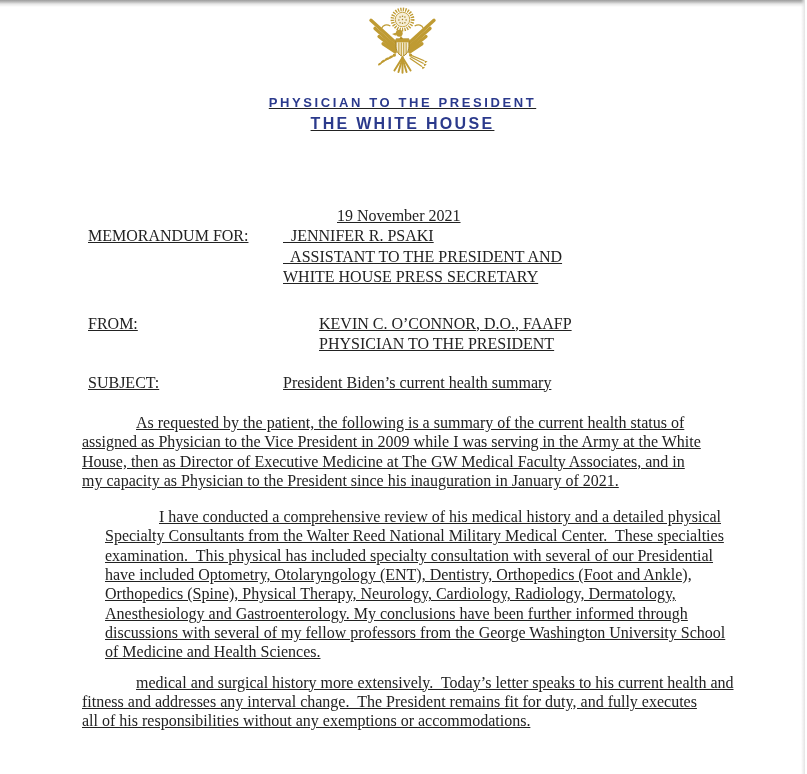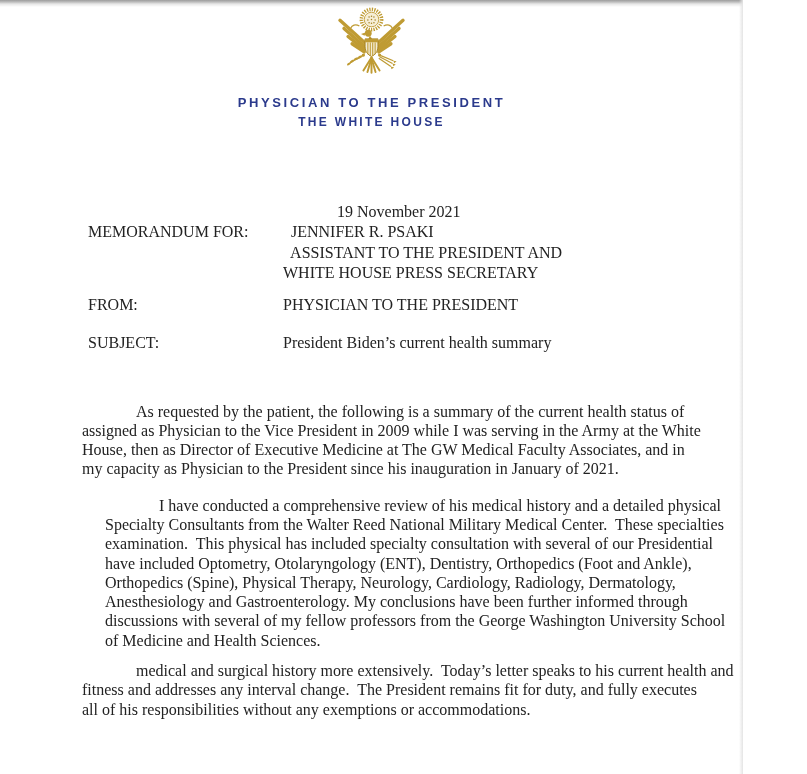--- a/index.html
+++ b/index.html
@@ -3,21 +3,21 @@
 <meta charset="utf-8">
 <style>
   html,body { margin:0; padding:0; }
   body {
     width:807px; height:774px; overflow:hidden;
     background:#ffffff;
     font-family:"Liberation Serif", serif;
     color:#222222;
     position:relative;
   }
-  .page { position:relative; width:743px; height:774px; }
+  .page { position:relative; width:805px; height:774px;text-decoration:underline; }
 
   
   .top-edge {
     position:absolute; top:0; left:0; right:0; height:7px;
     background:linear-gradient(to bottom,#9c9c9c 0,#bdbdbd 2px,#e7e7e7 4px,#ffffff 7px);
   }
   .right-edge {
     position:absolute; top:0; right:0; bottom:0; width:4px;
     background:linear-gradient(to right,rgba(255,255,255,0),#e4e4e4);
   }
@@ -25,38 +25,38 @@
   
   .letterhead { text-align:center; padding-top:5px; }
   .seal { display:block; margin:0 auto; width:97px; height:84px; }
   .lh-title {
     font-family:"Liberation Sans", sans-serif;
     font-weight:700; font-size:13px; letter-spacing:2.6px;
     color:#2b3a8c; margin-top:6px;
   }
   .lh-sub {
     font-family:"Liberation Sans", sans-serif;
-    font-weight:700; font-size:12px; letter-spacing:2.3px;
+    font-weight:700; font-size:16px; letter-spacing:2.3px;
     color:#2b3a8c; margin-top:5px;
   }
 
   
   .content { padding:0 66px 0 82px; font-size:16px; }
   .date { margin:73px 0 0 255px; line-height:20px; }
 
   .memo-row { display:flex; align-items:flex-start; }
   .row-to { }
-  .row-from { margin-top:11px; }
+  .row-from { margin-top:26px;gap:36px; }
   .row-subject { margin-top:18px;justify-content:center; }
   .memo-row .label { flex:0 0 195px; padding-left:6px; line-height:20.5px; white-space:pre; }
   .memo-row .value { flex:1 1 auto; }
   .memo-row .line { line-height:20.5px; white-space:pre; }
 
   .para { margin:0; }
-  .para-1 { margin-top:48px; }
+  .para-1 { margin-top:20px; }
   .para-2 { margin-top:17px;margin-left:23px; }
   .para-3 { margin-top:11px; }
   .para .line { line-height:19.3px; white-space:pre; }
   .para .line:first-child { text-indent:54px; }
 </style>
 </head>
 <body>
 
 <div class="page">
   <div class="top-edge"></div>
@@ -150,20 +150,21 @@
       <div class="value">
         <div class="line">  JENNIFER R. PSAKI</div>
         <div class="line">  ASSISTANT TO THE PRESIDENT AND</div>
         <div class="line">WHITE HOUSE PRESS SECRETARY</div>
       </div>
     </div>
 
     <div class="memo-row row-from">
       <div class="label">FROM:</div>
       <div class="value">
+        <div class="line">KEVIN C. O’CONNOR, D.O., FAAFP</div>
         <div class="line">PHYSICIAN TO THE PRESIDENT</div>
       </div>
     </div>
 
     <div class="memo-row row-subject">
       <div class="label">SUBJECT:</div>
       <div class="value">
         <div class="line">President Biden’s current health summary</div>
       </div>
     </div>

